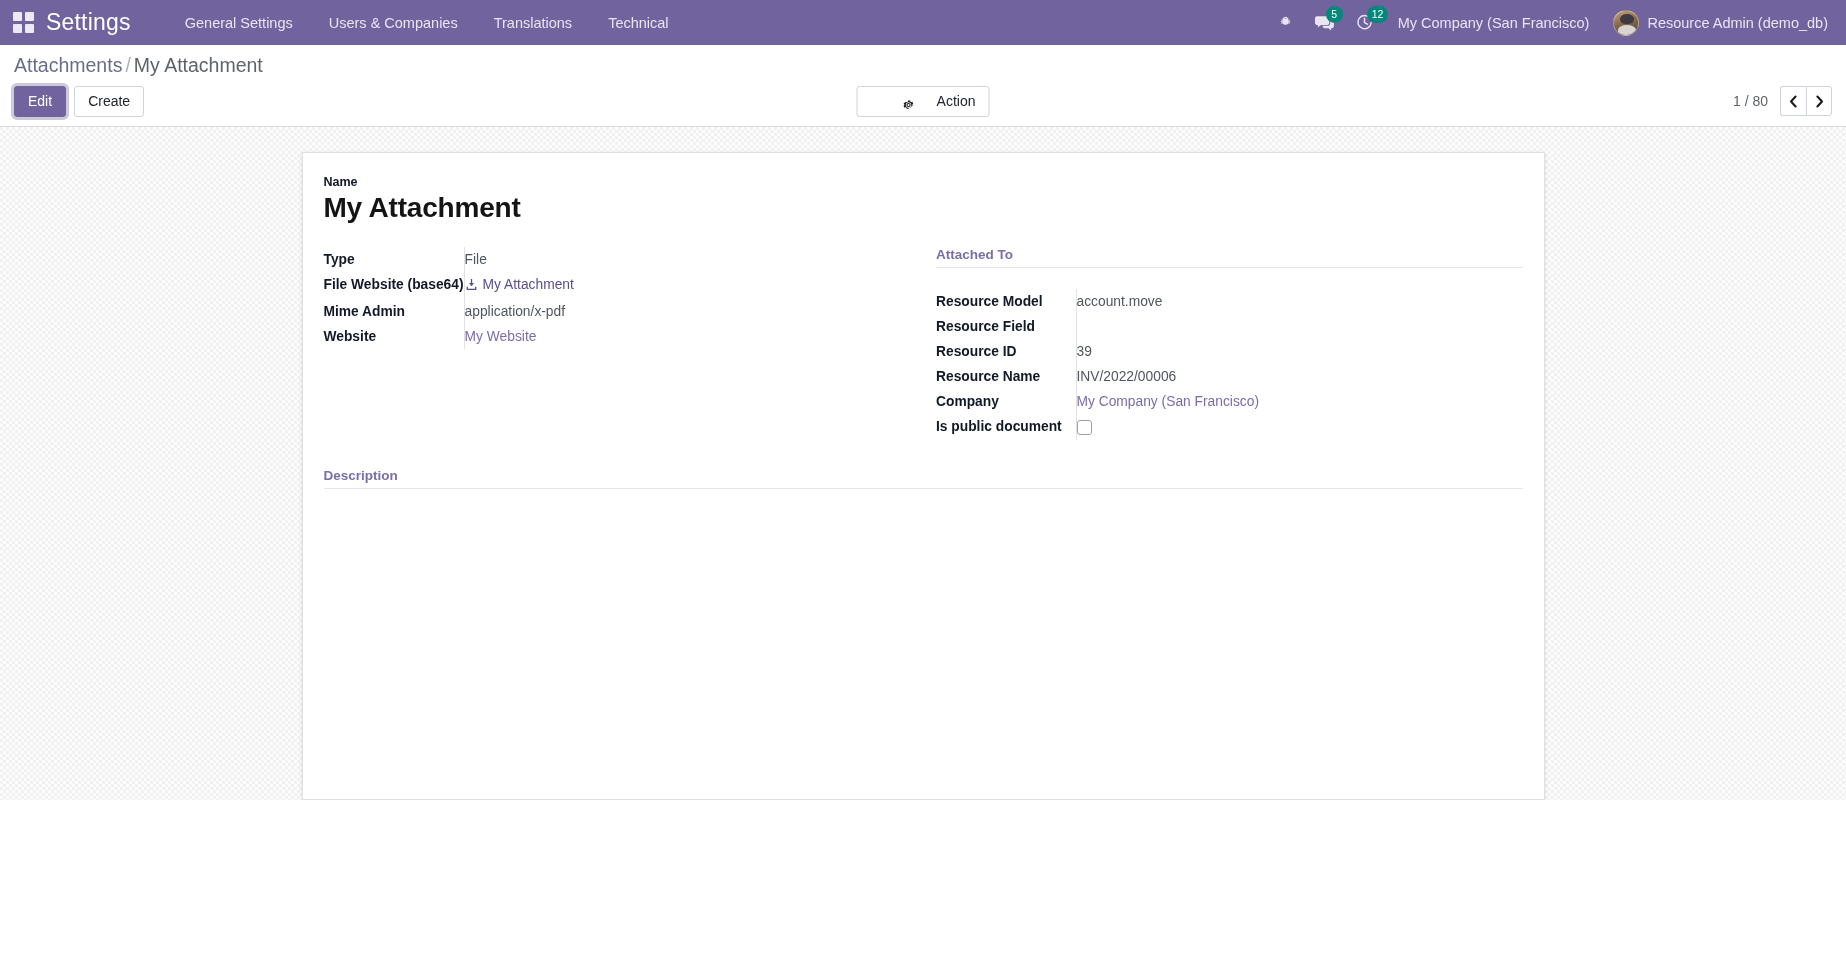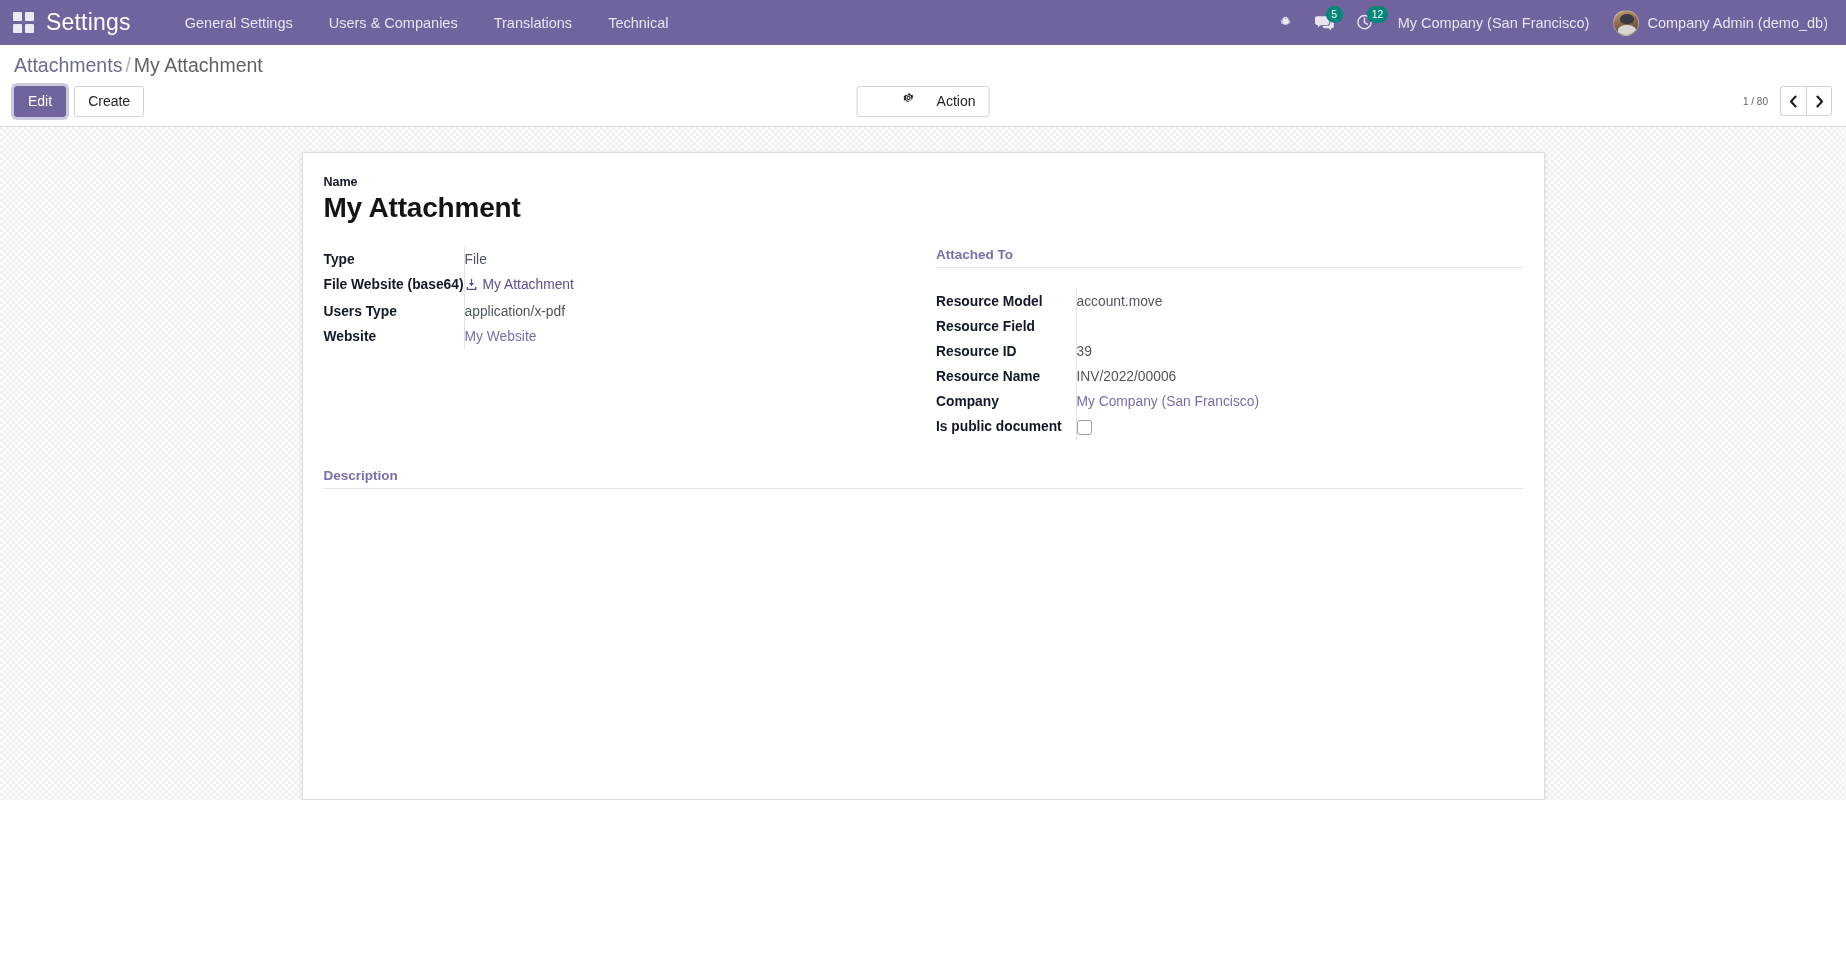--- a/index.html
+++ b/index.html
@@ -152,38 +152,38 @@
   }
   .btn-primary {
     background: #71639e;
     border-color: #71639e;
     color: #ffffff;
     box-shadow: 0 0 0 3px rgba(113,99,158,.35);
     margin-right: 8px;
   }
   .btn-action {
     display: inline-flex;
-    align-items: flex-start;
+    align-items: flex-end;
     gap: 22px;
     padding-left: 45px;
   }
   .cp-center {
     position: absolute;
     left: 50%;
     transform: translateX(-50%);
     display: flex;
     align-items: center;
   }
   .cp-right {
     margin-left: auto;
     display: flex;
     align-items: center;
     gap: 12px;
   }
-  .pager-value { font-size: 10px; color: #5f6368; }
+  .pager-value { font-size: 14px; color: #5f6368; }
   .pager-btns { display: flex; }
   .pager-btn {
     border: 1px solid #ced4da;
     background: #fff;
     width: 26px; height: 30px;
     display: flex; align-items: center; justify-content: center;
     cursor: pointer;
     color: #1c1c1c;
     font-size: 15px;
     font-weight: bold;
@@ -331,21 +331,21 @@
         <path d="M14.5 4.3A7 7 0 1 0 16 9" stroke-linecap="round"></path>
         <path d="M9 4.4V9l3 1.8" stroke-linecap="round"></path>
       </svg>
       <span class="badge">12</span>
     </div>
 
     <div class="company-name">My Company (San Francisco)</div>
 
     <div class="user-menu">
       <span class="avatar"></span>
-      <span class="user-name">Company Admin (demo_db)</span>
+      <span class="user-name">Resource Admin (demo_db)</span>
     </div>
   </div>
 </div>
 
 <div class="control-panel">
 
   <div class="breadcrumb">
     <span class="crumb-link">Attachments</span><span class="sep">/</span><span class="crumb-current">My Attachment</span>
   </div>
 
@@ -403,21 +403,21 @@
               <span class="dl-link link-strong">
                 <svg width="13" height="13" viewBox="0 0 16 16" fill="#5b4f8a">
                   <path d="M7.2 1.2h1.6v5.1h2.3L8 10 4.9 6.3h2.3V1.2z"></path>
                   <path d="M2 10.9h1.6v2.3h8.8v-2.3H14v3.9H2v-3.9z"></path>
                 </svg>
                 <span>My Attachment</span>
               </span>
             </td>
           </tr>
           <tr>
-            <td class="f-label">Users Type</td>
+            <td class="f-label">Mime Admin</td>
             <td class="f-val">application/x-pdf</td>
           </tr>
           <tr>
             <td class="f-label">Website</td>
             <td class="f-val">
               <span class="link">My Website</span>
             </td>
           </tr>
         </tbody>
           </table>

